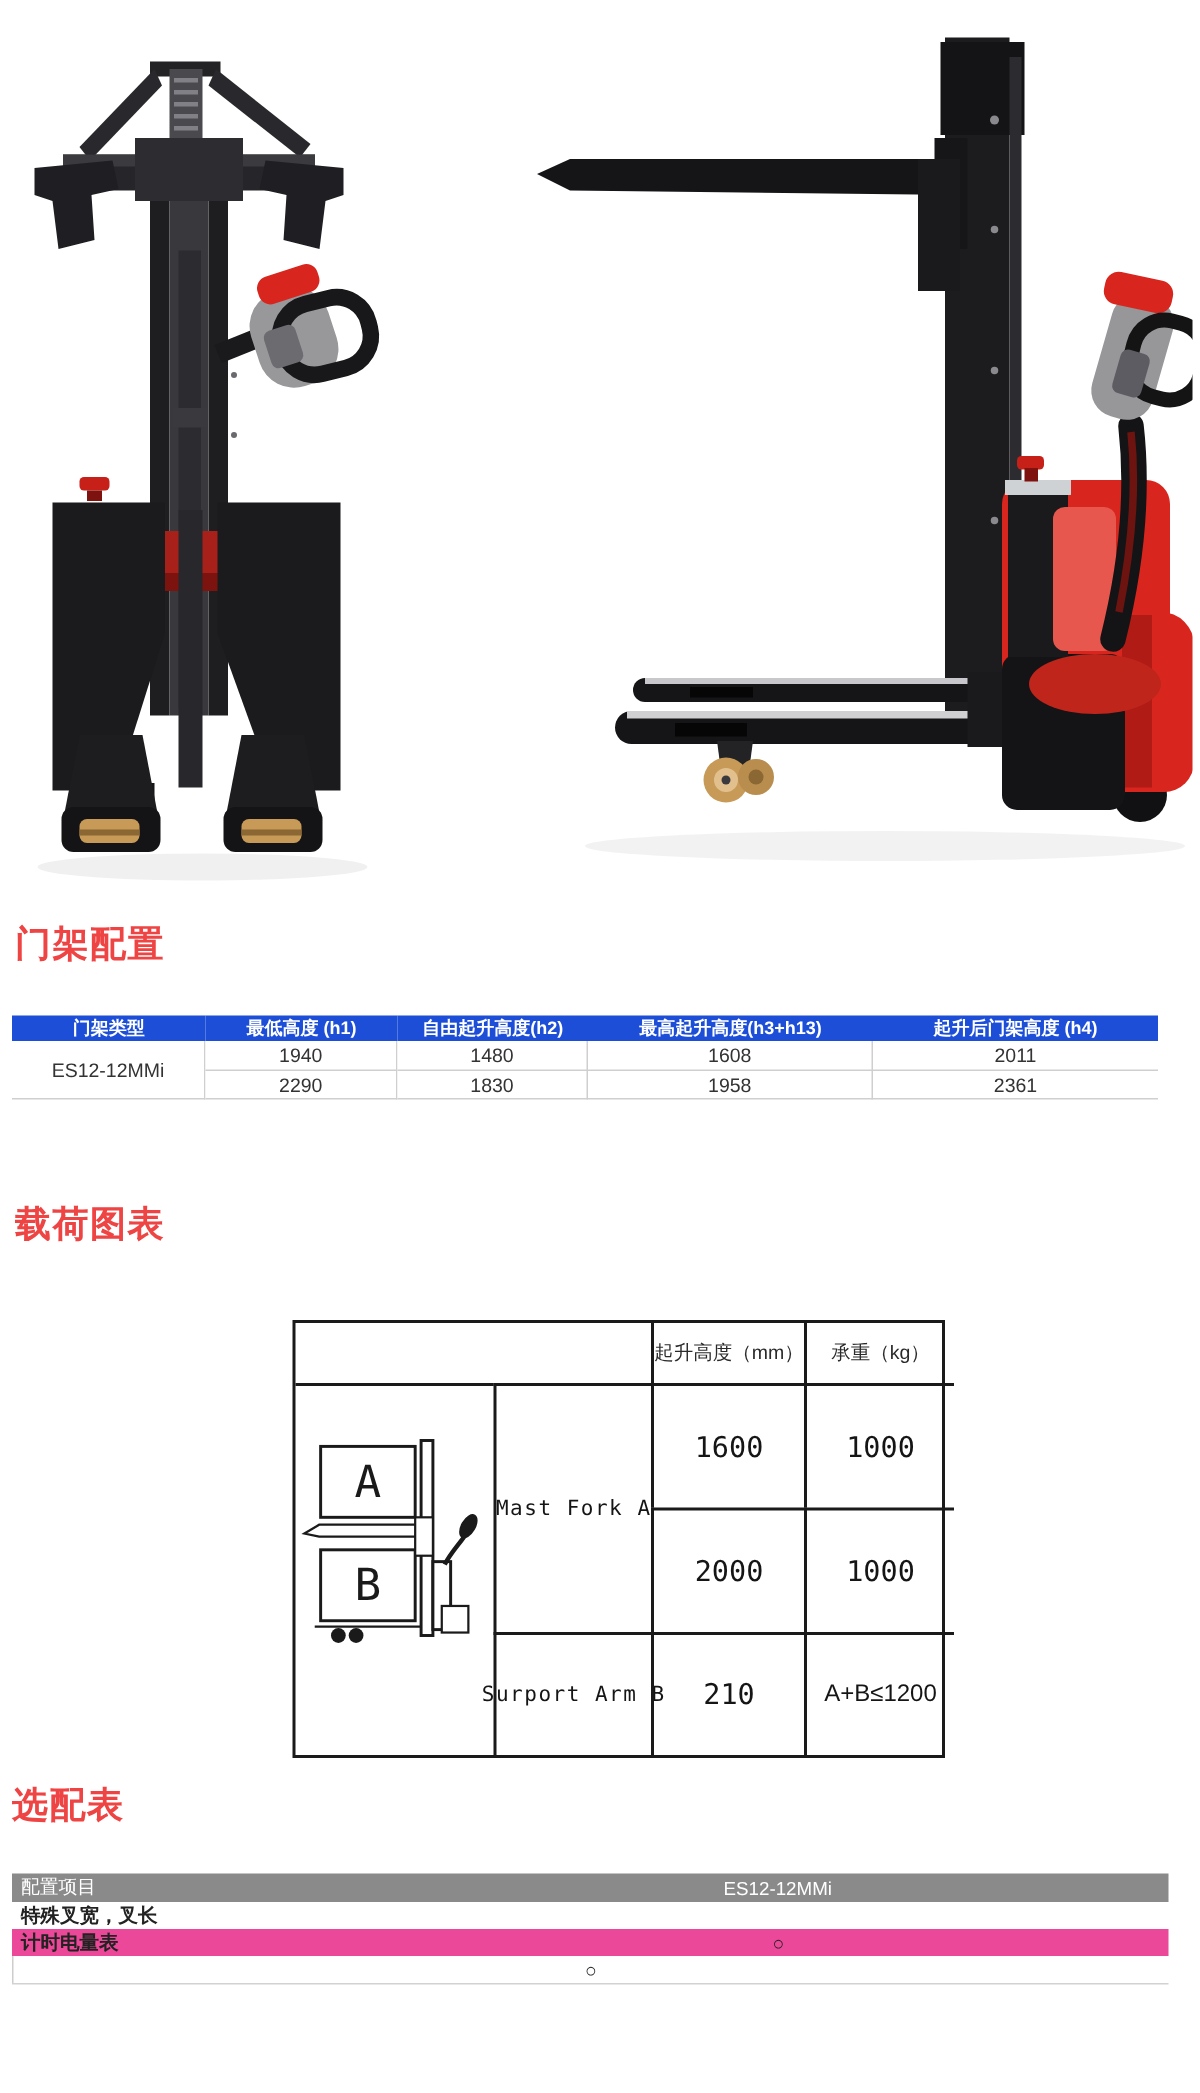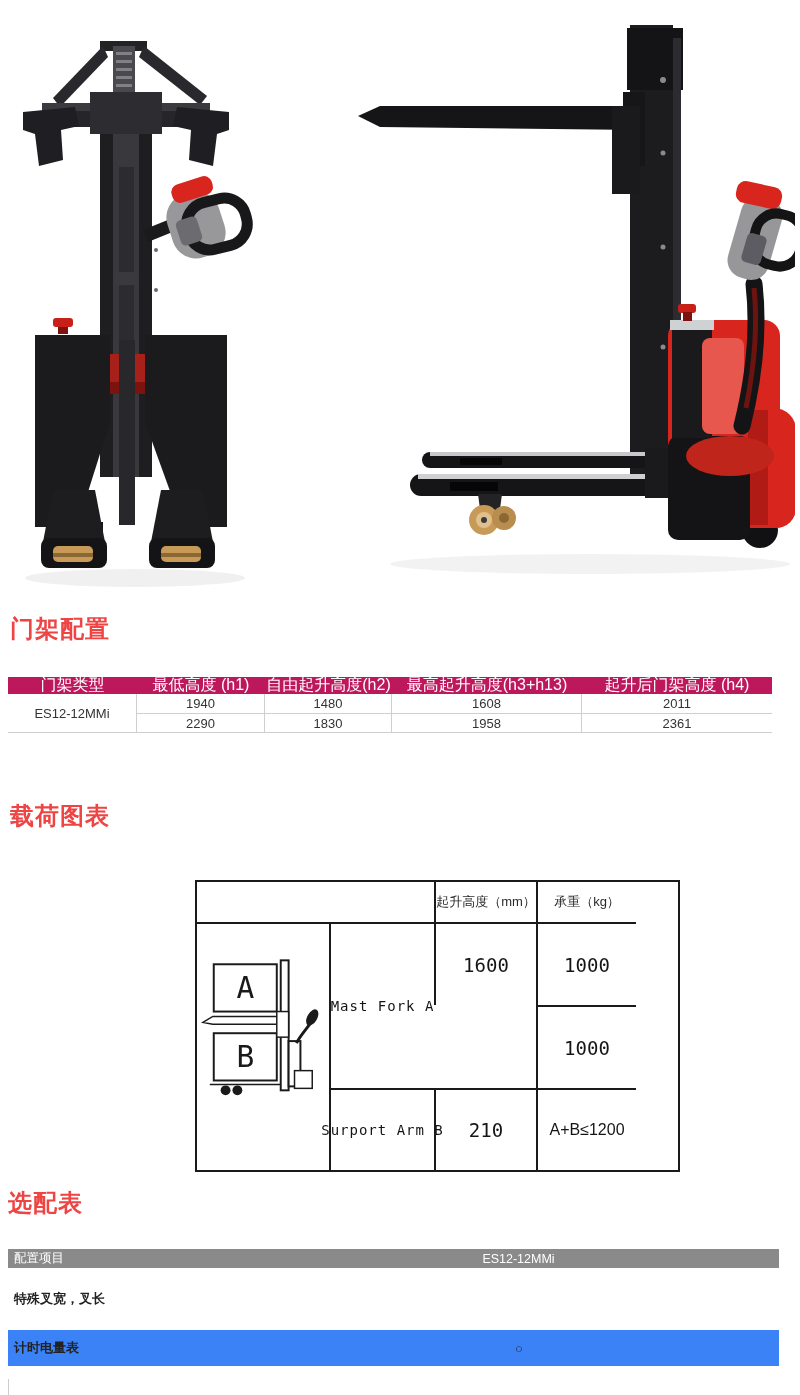--- a/index.html
+++ b/index.html
@@ -29,36 +29,37 @@
   #photo-side{left:350px;top:8px;width:445px;height:590px;}
 
   
   .t1{
     position:absolute;left:8px;top:677px;width:764px;
     display:grid;
     grid-template-columns:129px 128px 127px 190px 190px;
     grid-template-rows:17px 20px 19px;
   }
   .t1 .h{
-    background:#be185d;color:#ffffff;font-size:16px;
+    background:#1d4ed8;color:#ffffff;font-size:12px;
     display:flex;align-items:center;justify-content:center;
     white-space:nowrap;
+    font-weight:bold;
   }
   .t1 .c{
     font-size:13px;color:#333333;
     display:flex;align-items:center;justify-content:center;
     border-bottom:1px solid #cfcfcf;border-right:1px solid #cfcfcf;
     background:#ffffff;
   }
   .t1 .c.last{border-right:none;}
   .t1 .model{grid-column:1;grid-row:2 / span 2;}
 
   
   .t2{
-    position:absolute;left:195px;top:880px;width:485px;height:292px;
+    position:absolute;left:195px;top:880px;width:435px;height:292px;
     box-sizing:border-box;border:2px solid #1a1a1a;background:#ffffff;
     display:grid;
     grid-template-columns:132px 105px 102px 100px;
     grid-template-rows:40px 83px 83px 82px;
   }
   .t2>div{display:flex;align-items:center;justify-content:center;box-sizing:border-box;}
   .t2 .bl{border-left:2px solid #1a1a1a;}
   .t2 .bt{border-top:2px solid #1a1a1a;}
   .t2 .head{font-size:13px;color:#2a2a2a;white-space:nowrap;}
   .t2 .mono{font-family:"DejaVu Sans Mono",monospace;color:#151515;font-size:19px;}
@@ -71,24 +72,24 @@
   .t2 svg{display:block;}
 
   
   .t3{position:absolute;left:8px;top:1249px;width:771px;}
   .t3-head{
     height:19px;background:#8a8a8a;color:#ffffff;
     display:flex;align-items:center;position:relative;font-size:12.5px;
   }
   .t3-head .item{padding-left:6px;}
   .t3-head .model{position:absolute;left:250px;right:0;text-align:center;}
-  .t3-row{height:36px;display:flex;align-items:stretch;font-size:13px;color:#222222;margin-top:13px;}
+  .t3-row{height:18px;display:flex;align-items:stretch;font-size:13px;color:#222222;}
   .t3-row .label{flex:0 0 244px;padding-left:6px;display:flex;align-items:center;font-weight:600;}
   .t3-row .value{flex:1;display:flex;align-items:center;justify-content:center;border-left:1px solid #cdcdcd;}
-  .t3-row.alt{background:#3b82f6;}
+  .t3-row.alt{background:#ec4899;}
   .t3-row.alt .value{border-left-color:transparent;}
   .t3-row.lastrow{border-bottom:1px solid #d2d2d2;}
   .t3-row.firstrow{border-bottom:0;}
 </style>
 </head>
 <body>
 
 <svg id="photo-front" class="photo" viewBox="0 0 250 575" xmlns="http://www.w3.org/2000/svg">
   <g>
     <ellipse cx="120" cy="556" rx="110" ry="9" fill="rgba(0,0,0,0.06)"></ellipse>
@@ -265,20 +266,21 @@
       <text x="48" y="92" text-anchor="middle" font-family="DejaVu Sans Mono, monospace" font-size="30" fill="#1a1a1a">A</text>
       <text x="48" y="162" text-anchor="middle" font-family="DejaVu Sans Mono, monospace" font-size="30" fill="#1a1a1a">B</text>
     </svg>
   </div>
 
   <div class="cell-mf bl bt mono-lbl">Mast Fork A</div>
 
   <div class="bl bt mono" style="grid-column:3;grid-row:2;">1600</div>
   <div class="bl bt mono" style="grid-column:4;grid-row:2;">1000</div>
 
+  <div class="bl bt mono" style="grid-column:3;grid-row:3;">2000</div>
   <div class="bl bt mono" style="grid-column:4;grid-row:3;">1000</div>
 
   <div class="cell-sa bl bt mono-lbl">Surport Arm B</div>
   <div class="bl bt mono" style="grid-column:3;grid-row:4;">210</div>
   <div class="bl bt mono-ab" style="grid-column:4;grid-row:4;">A+B≤1200</div>
 </div>
 
 <div id="title-options" class="sec-title">选配表</div>
 
 <div class="t3">

